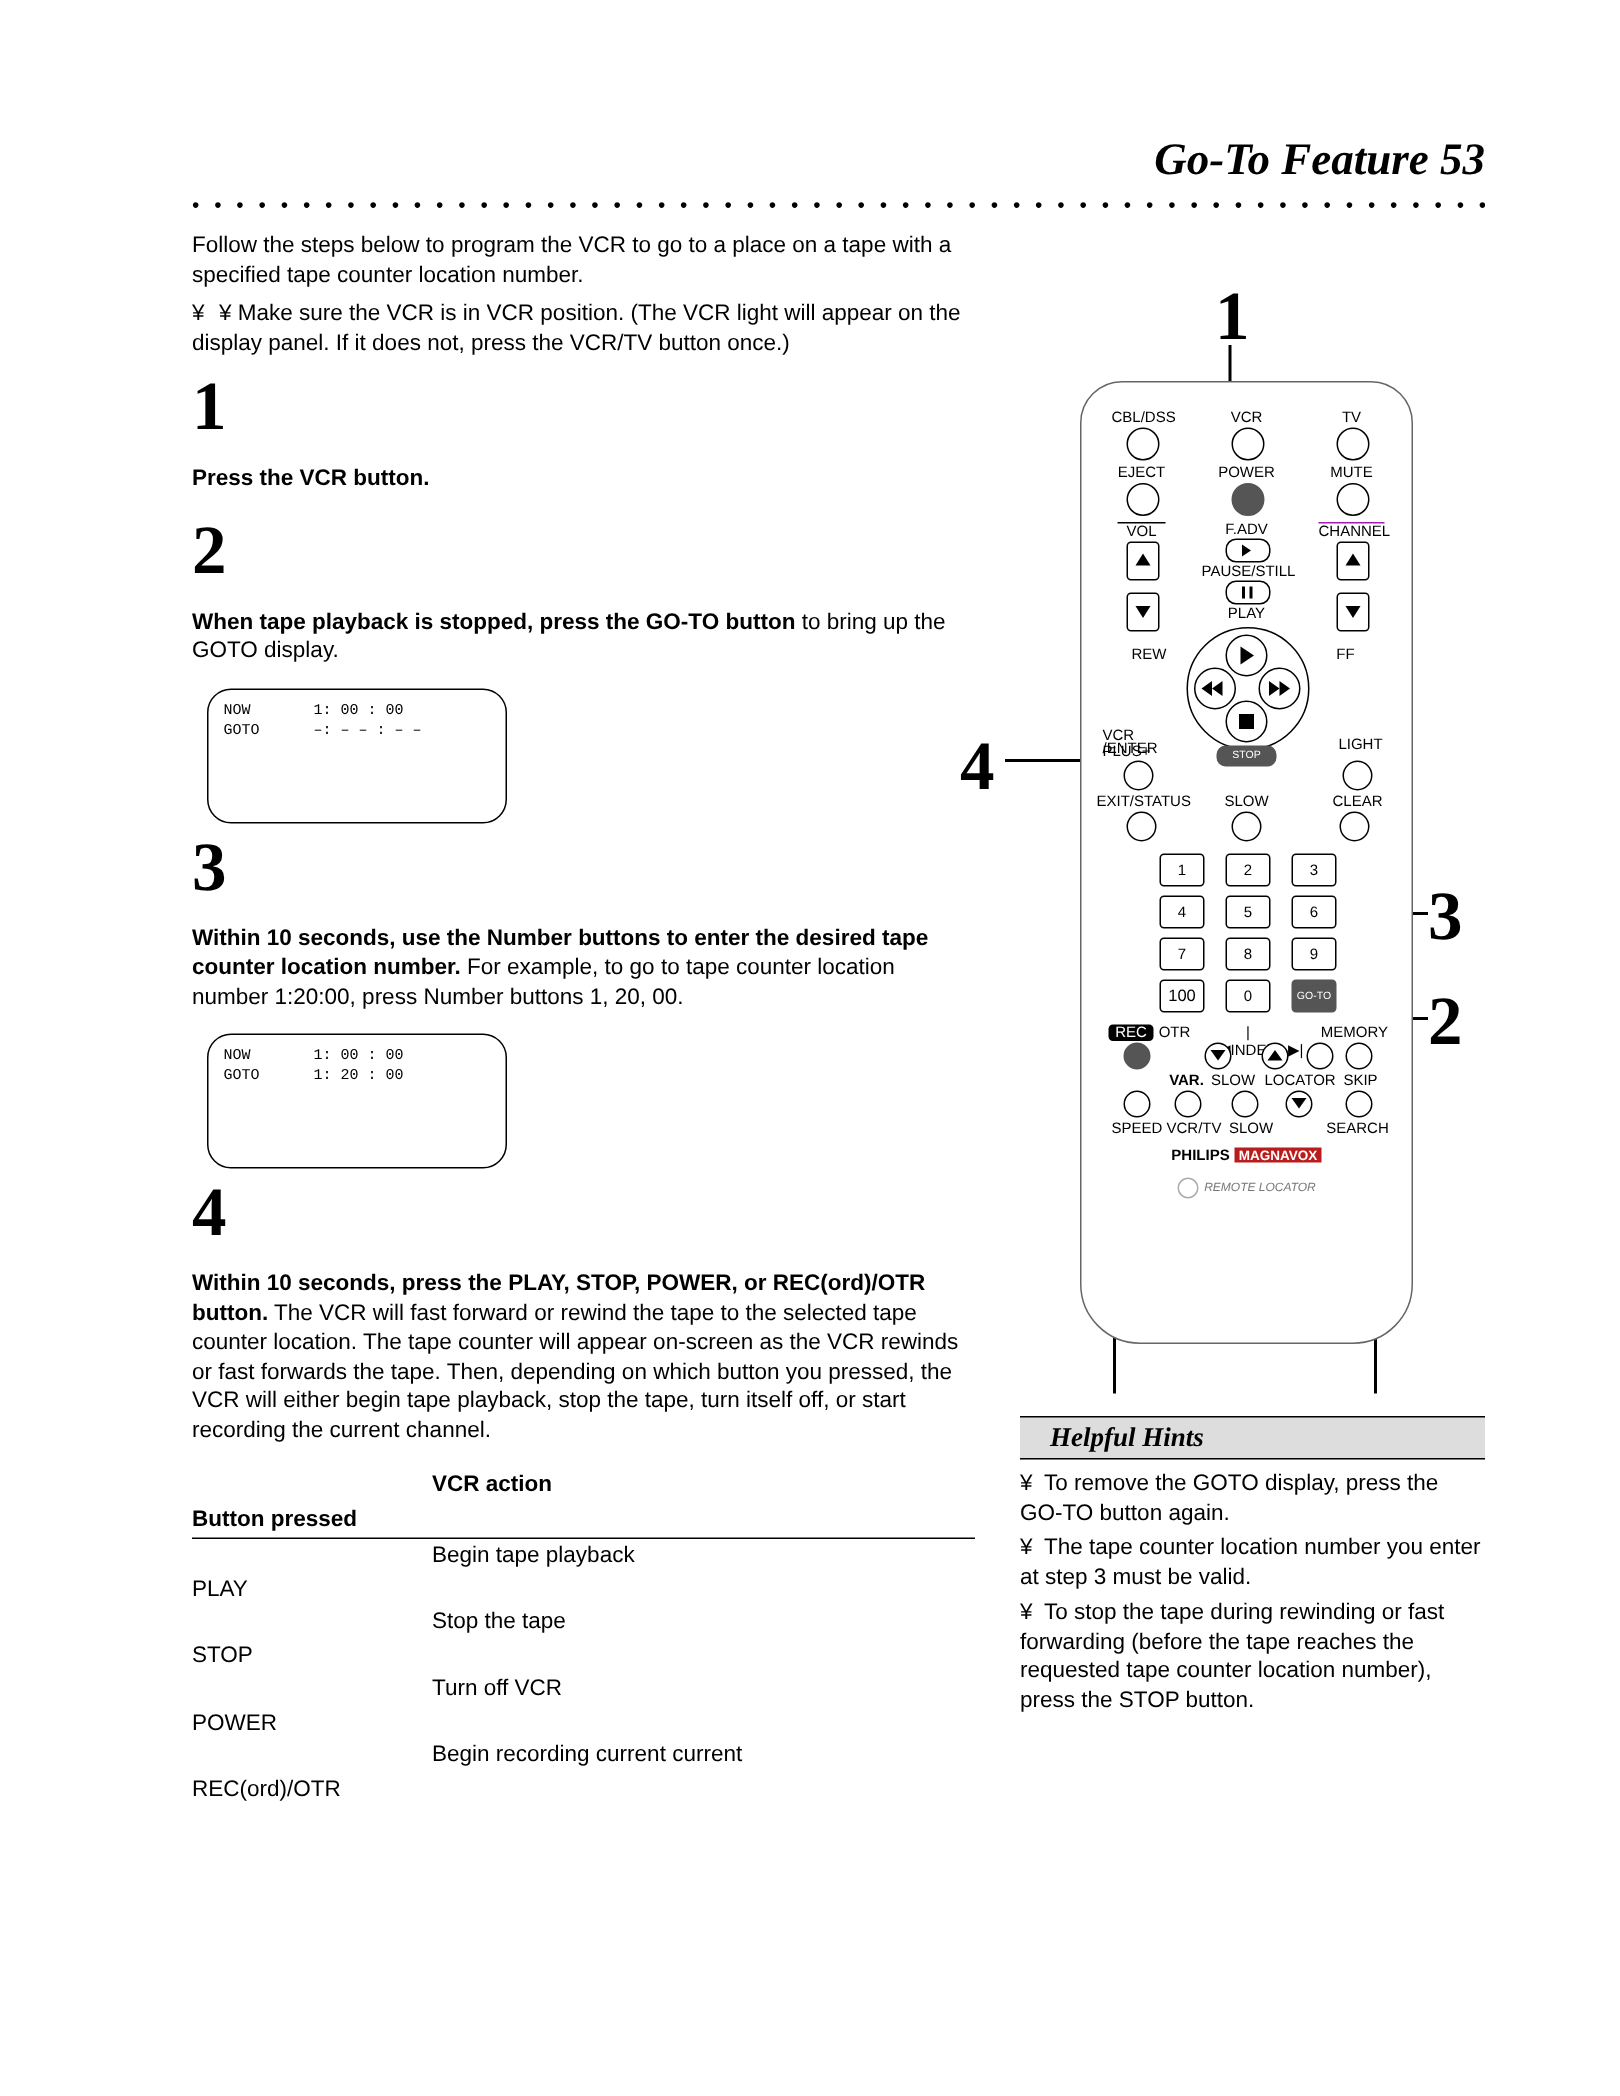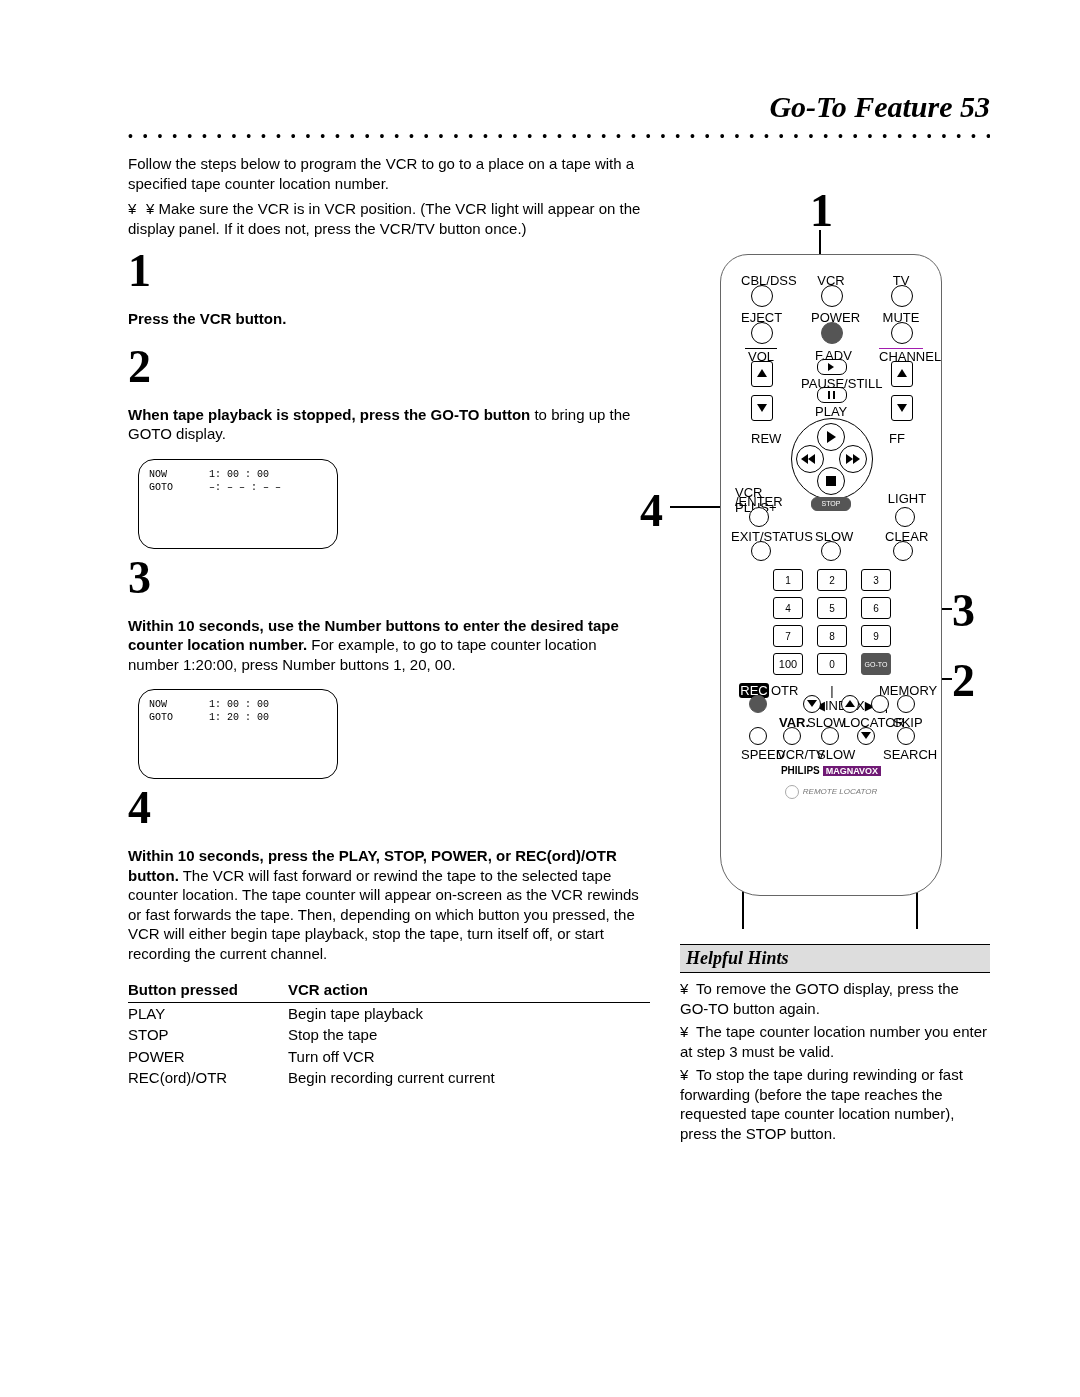--- a/index.html
+++ b/index.html
@@ -12,37 +12,37 @@
   .intro{margin:0 0 6px 0;}
   .bul{margin:0 0 10px 0;}
   .bul .sym{display:inline-block;width:18px;}
   .bignum{font-family:"Times New Roman",serif;font-weight:bold;font-size:46px;line-height:1;margin:6px 0 0 0;}
   .step-bold{font-weight:bold;}
   .scr{width:200px;height:90px;border:1px solid #000;border-radius:16px;margin:8px 0 4px 10px;font-family:"Courier New",monospace;font-size:10px;padding:8px 10px;box-sizing:border-box;line-height:1.3;}
   .scr .row{display:flex;}
   .scr .row span:first-child{width:60px;}
   .table{margin-top:12px;font-size:15px;}
   .thead{display:flex;border-bottom:1px solid #000;font-weight:bold;padding:2px 0;}
-  .thead span:first-child,.trow span:first-child{width:160px;}
+  .thead span:first-child,.trow span:first-child{width:160px;margin-top:23px;}
   .trow{display:flex;padding:1px 0;}
   
   .callnum{position:absolute;font-family:"Times New Roman",serif;font-weight:bold;font-size:46px;}
   .remote{position:absolute;left:40px;top:100px;width:220px;height:640px;border:1px solid #666;border-radius:28px 28px 40px 40px;background:#fff;}
-  .rlabel{position:absolute;font-size:13px;text-align:center;color:#000;}
+  .rlabel{position:absolute;font-size:10px;text-align:center;color:#000;}
   .rbtn{position:absolute;border:1px solid #000;background:#fff;}
   .circ{border-radius:50%;}
   .rect{border-radius:3px;}
   .numbtn{width:28px;height:20px;border:1px solid #000;border-radius:3px;font-size:10px;display:flex;align-items:center;justify-content:center;position:absolute;}
   .dark{background:#555;color:#fff;border-color:#555;}
   .brand{position:absolute;left:0;right:0;text-align:center;font-size:10px;font-weight:bold;}
-  .brand .mag{background:#701a75;color:#fff;padding:0 3px;font-family:Arial;font-size:9px;margin-left:3px;}
+  .brand .mag{background:#b91c1c;color:#fff;padding:0 3px;font-family:Arial;font-size:9px;margin-left:3px;}
   .locator{position:absolute;left:0;right:0;text-align:center;font-size:8px;color:#777;font-style:italic;}
   .locator .ic{display:inline-block;width:12px;height:12px;border:1px solid #aaa;border-radius:50%;vertical-align:middle;margin-right:4px;}
   .hints{position:absolute;top:790px;left:0;right:0;}
-  .hints-head{background:#ddd;border-top:1px solid #000;border-bottom:1px solid #000;font-family:"Times New Roman",serif;font-style:italic;font-weight:bold;font-size:18px;padding:3px 6px;}
+  .hints-head{background:#ddd;border-top:1px solid #000;border-bottom:1px solid #000;font-family:"Times New Roman",serif;font-style:italic;font-weight:bold;font-size:18px;padding:3px 20px;}
   .hints ul{list-style:none;padding:0;margin:6px 0 0 0;font-size:15px;line-height:1.3;}
   .hints li{padding:0 0 4px 0;}
   .hints li .sym{display:inline-block;width:16px;}
   .leader{position:absolute;background:#000;}
   .tri{position:absolute;width:0;height:0;}
 </style>
 </head>
 <body>
 
 <div class="page">

